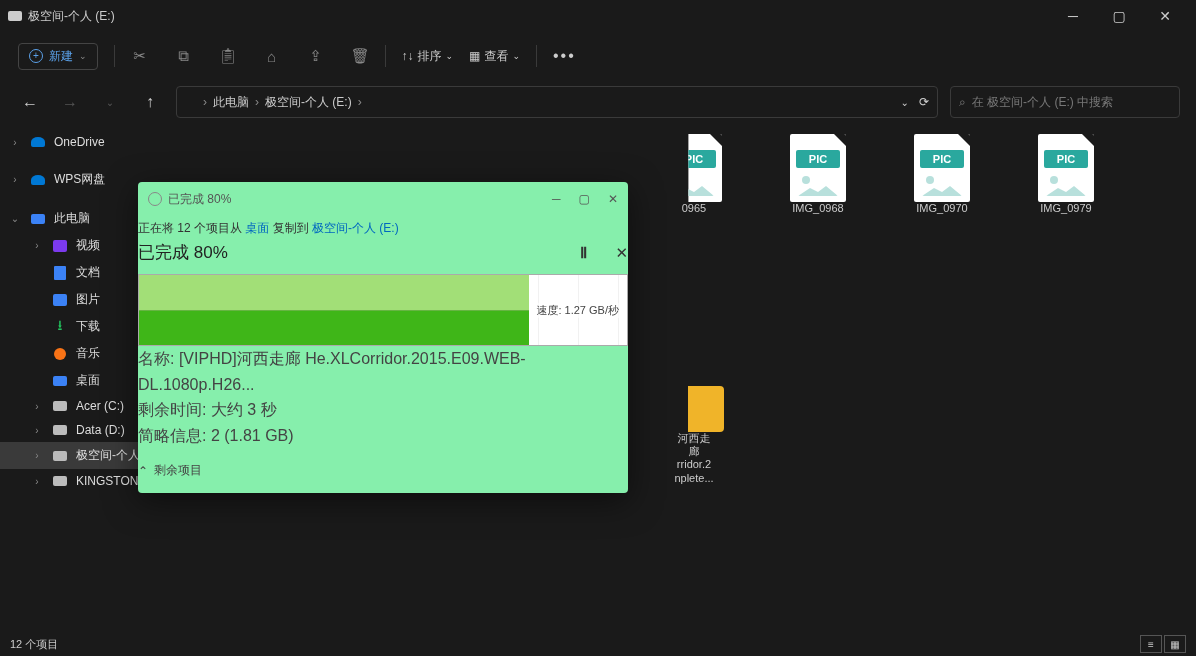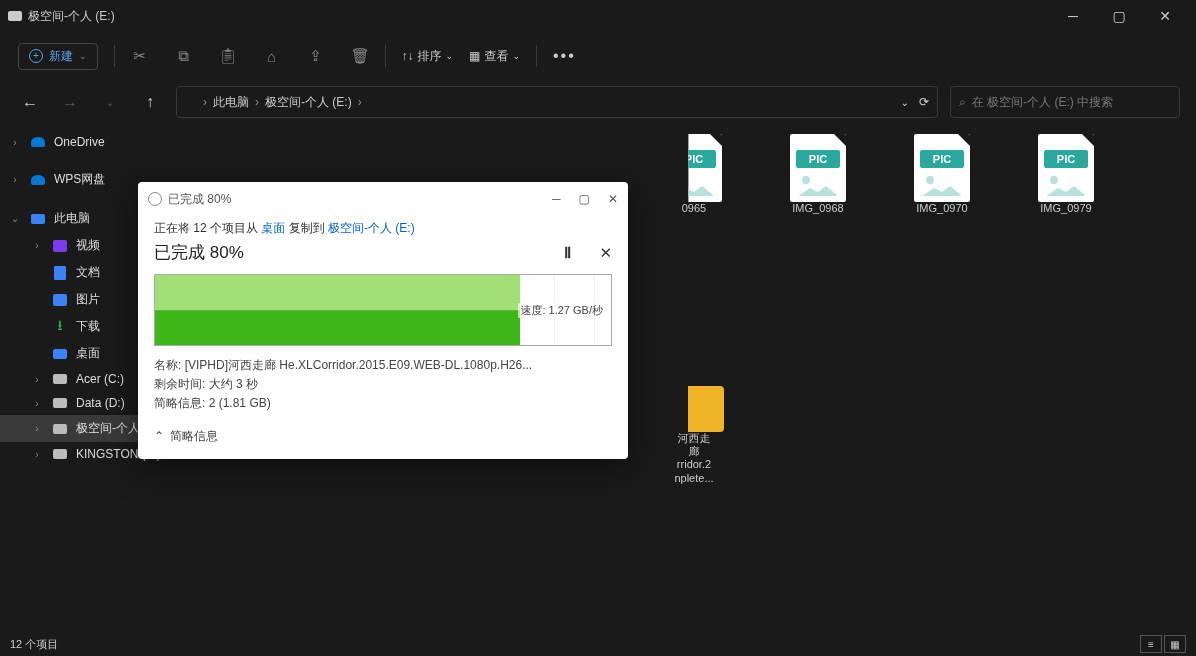--- a/index.html
+++ b/index.html
@@ -55,37 +55,37 @@
 .pic-icon .body { position: absolute; bottom: 6px; left: 8px; right: 8px; height: 20px; }
 .pic-icon .body::before { content: ""; position: absolute; left: 4px; top: 0; width: 8px; height: 8px; background: #b8e0dc; border-radius: 50%; }
 .pic-icon .body::after { content: ""; position: absolute; bottom: 0; left: 0; right: 0; height: 10px; background: #b8e0dc; border-radius: 2px; clip-path: polygon(0 100%, 30% 20%, 50% 60%, 70% 0, 100% 100%); }
 .file-label { white-space: nowrap; overflow: hidden; text-overflow: ellipsis; max-width: 100px; }
 .file-label.multi { white-space: normal; line-height: 1.2; }
 
 .statusbar { position: absolute; bottom: 0; left: 0; right: 0; height: 24px; display: flex; align-items: center; padding: 0 10px; font-size: 11px; color: #ccc; background: #1a1a1a; }
 .statusbar .views { margin-left: auto; display: flex; gap: 2px; }
 .statusbar .views div { width: 22px; height: 18px; border: 1px solid #555; display: flex; align-items: center; justify-content: center; font-size: 10px; }
 
-.dialog { position: absolute; left: 138px; top: 182px; width: 490px; background: #ffffff; color: #222; border-radius: 4px; box-shadow: 0 8px 32px rgba(0,0,0,0.5); }
+.dialog { position: absolute; left: 138px; top: 182px; width: 490px; background: #86efac; color: #222; border-radius: 4px; box-shadow: 0 8px 32px rgba(0,0,0,0.5); }
 .dlg-title { height: 34px; display: flex; align-items: center; padding: 0 10px; font-size: 12px; color: #555; gap: 6px; }
 .dlg-title .clock { width: 14px; height: 14px; border: 1.5px solid #888; border-radius: 50%; position: relative; }
 .dlg-controls { margin-left: auto; display: flex; gap: 18px; color: #555; }
-.dlg-body { padding: 4px 16px 14px; }
+.dlg-body { padding: 4px 0 14px; }
 .dlg-desc { font-size: 12px; color: #333; }
 .dlg-desc .link { color: #0067c0; }
 .dlg-heading { display: flex; align-items: center; margin-top: 4px; }
 .dlg-heading h2 { font-size: 17px; font-weight: 400; }
 .dlg-heading .ctrls { margin-left: auto; display: flex; gap: 28px; font-size: 15px; color: #333; }
 .graph { margin-top: 10px; height: 72px; border: 1px solid #aaa; background: #fff; position: relative; overflow: hidden; }
 .graph .fill-light { position: absolute; left: 0; top: 0; bottom: 0; width: 80%; background: #a2df77; }
 .graph .fill-dark { position: absolute; left: 0; bottom: 0; width: 80%; height: 48%; background: #3fb618; }
 .graph .wave { position: absolute; left: 0; width: 80%; top: 50%; height: 4px; background: #2a8a0f; opacity: .5; }
 .graph .speed { position: absolute; right: 6px; top: 40%; font-size: 11px; color: #444; background: rgba(255,255,255,0.6); padding: 0 2px; }
 .graph .grid { position: absolute; inset: 0; background-image: linear-gradient(to right, #0000 0 39px, #ddd 39px 40px); background-size: 40px 100%; opacity: .4; }
-.dlg-meta { margin-top: 10px; font-size: 12px; color: #444; line-height: 1.6; }
+.dlg-meta { font-size: 16px; color: #444; line-height: 1.6; }
 .dlg-more { margin-top: 14px; font-size: 12px; color: #444; display: flex; align-items: center; gap: 6px; }
 </style>
 </head>
 <body>
 
 <div class="titlebar">
   <div class="title-left">
     <span class="drive-icon"></span>
     <span>极空间-个人 (E:)</span>
   </div>
@@ -201,20 +201,28 @@
       <div class="side-item">
         <span class="indent"></span>
         <span class="chev"></span>
         <span class="side-icon ic-dl">⭳</span>
         <span>下载</span>
       </div>
       <div class="side-item">
         <span class="indent"></span>
         <span class="chev"></span>
         <span class="side-icon">
+          <span class="ic-mus"></span>
+        </span>
+        <span>音乐</span>
+      </div>
+      <div class="side-item">
+        <span class="indent"></span>
+        <span class="chev"></span>
+        <span class="side-icon">
           <span class="ic-desk"></span>
         </span>
         <span>桌面</span>
       </div>
       <div class="side-item">
         <span class="indent"></span>
         <span class="chev">›</span>
         <span class="side-icon">
           <span class="ic-drive"></span>
         </span>
@@ -327,16 +335,16 @@
       <div class="fill-dark"></div>
       <div class="speed">速度: 1.27 GB/秒</div>
     </div>
     <div class="dlg-meta">
       <div><span>名称:</span> <span>[VIPHD]河西走廊 He.XLCorridor.2015.E09.WEB-DL.1080p.H26...</span></div>
       <div><span>剩余时间:</span> <span>大约 3 秒</span></div>
       <div><span>简略信息:</span> <span>2 (1.81 GB)</span></div>
     </div>
     <div class="dlg-more">
       <span>⌃</span>
-      <span>简略信息</span>
+      <span>剩余项目</span>
     </div>
   </div>
 </div>
 
 </body></html>

